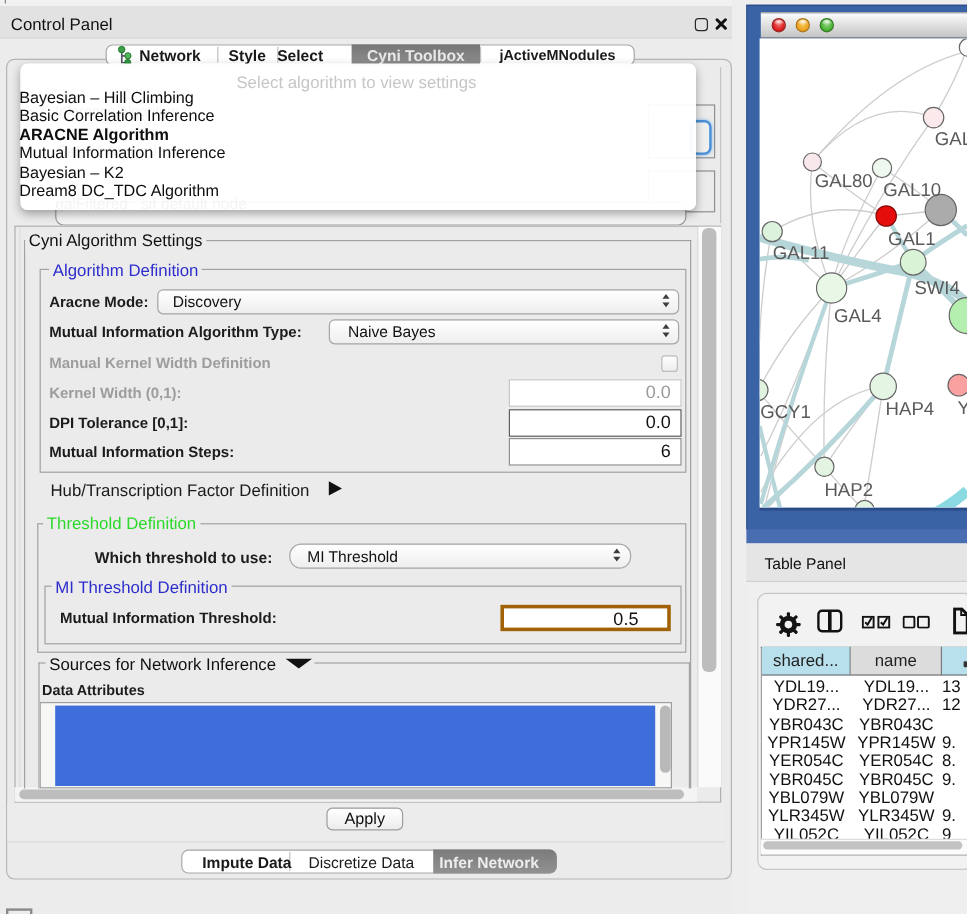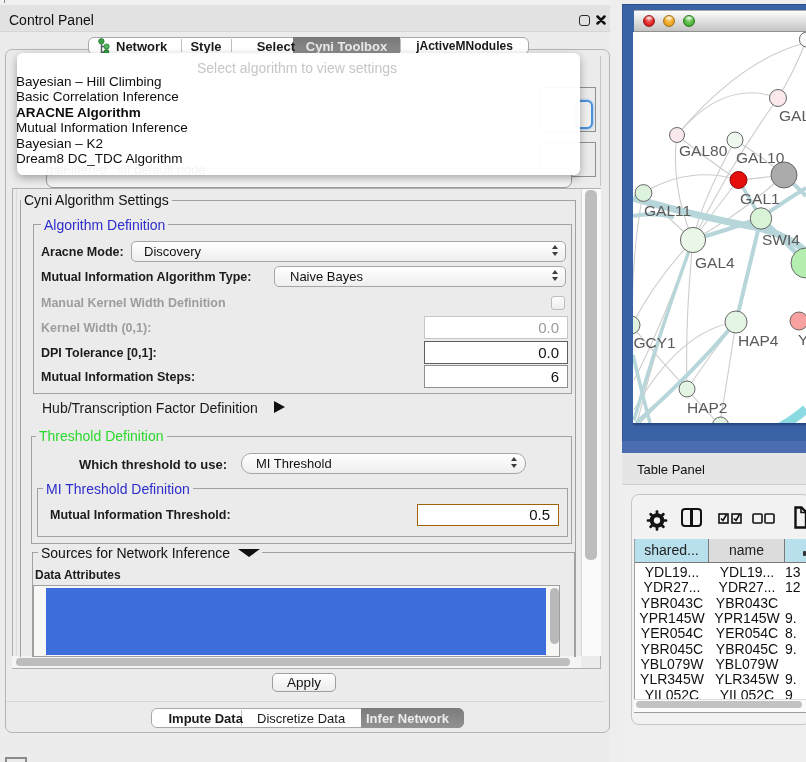--- a/index.html
+++ b/index.html
@@ -42,21 +42,21 @@
 <div class="abs" style="left:293px;top:37px;width:107px;height:17.5px;background:linear-gradient(#767676,#909090);"></div>
 <div class="abs" style="left:399.8px;top:39px;width:1px;height:13px;background:#c0c0c0;"></div>
 <svg class="abs" style="left:96px;top:36px;" width="14" height="18" viewBox="0 0 14 18">
   <path d="M5.5 7 L5.5 16.3 L8.2 16.3 M5.5 10.5 L8.2 10.5" stroke="#555a66" stroke-width="1.4" fill="none"></path>
   <circle cx="5.4" cy="5.3" r="2.7" fill="#3da048" stroke="#1c7a2a" stroke-width="0.8"></circle>
   <circle cx="10.6" cy="10.5" r="2.6" fill="#55b55f" stroke="#1c7a2a" stroke-width="0.8"></circle>
   <circle cx="10.4" cy="16" r="2.5" fill="#2f9440" stroke="#1c7a2a" stroke-width="0.8"></circle>
 </svg>
 <div class="abs" style="left:116px;top:39px;font-size:13px;font-weight:bold;color:#1a1a1a;">Network</div>
 <div class="abs" style="left:181px;top:39px;width:50px;text-align:center;font-size:13px;font-weight:bold;color:#1a1a1a;">Style</div>
-<div class="abs" style="left:231px;top:39px;width:64px;text-align:right;font-size:13px;font-weight:bold;color:#1a1a1a;">Select</div>
+<div class="abs" style="left:231px;top:39px;width:64px;text-align:left;font-size:13px;font-weight:bold;color:#1a1a1a;">Select</div>
 <div class="abs" style="left:293px;top:39px;width:107px;text-align:center;font-size:13px;font-weight:bold;color:#e9e9e9;">Cyni Toolbox</div>
 <div class="abs" style="left:400px;top:39px;width:129px;text-align:center;font-size:12px;font-weight:bold;color:#1a1a1a;">jActiveMNodules</div>
 
 <div class="abs" style="left:540px;top:87px;width:54px;height:43px;border:1px solid #8f8f8f;"></div>
 <div class="abs" style="left:575px;top:100px;width:14px;height:25px;border:2px solid #4a90d9;border-radius:6px;box-shadow:0 0 3px #7ab2e8;background:#f0f0f0;"></div>
 <div class="abs" style="left:540px;top:142px;width:54px;height:33px;border:1px solid #8f8f8f;"></div>
 <div class="abs" style="left:46px;top:168px;width:524px;height:18px;background:#f4f4f4;border:1px solid #9a9a9a;border-radius:7px;"></div>
 
 <div class="abs" style="left:17px;top:53px;width:563px;height:122px;background:rgba(255,255,255,0.96);border-radius:6px;box-shadow:0 3px 8px rgba(0,0,0,0.32);"></div>
 <div class="abs" style="left:24px;top:60px;width:546px;text-align:center;font-size:14px;color:#c6c6c6;">Select algorithm to view settings</div>
@@ -129,21 +129,21 @@
       <span style="position:absolute;left:14px;top:2px;">MI Threshold</span>
     </div>
 <div class="updn" style="left:511px;top:457px;">
       <div class="u"></div>
       <div class="d"></div>
     </div>
 
 <div class="gb" style="left:37px;top:488px;width:529px;height:47px;"></div>
 <div class="gt" style="left:43px;top:481px;color:#2d2dcc;font-size:14px;">MI Threshold Definition</div>
 <div class="lbl" style="left:50px;top:508px;">Mutual Information Threshold:</div>
-<div class="field" style="left:417px;top:504px;width:142px;height:22px;border:1px solid #a16207;box-sizing:border-box;line-height:20px;padding-right:8px;">0.5</div>
+<div class="field" style="left:417px;top:504px;width:142px;height:22px;border:3px solid #a16207;box-sizing:border-box;line-height:20px;padding-right:24px;">0.5</div>
 
 <div class="gb" style="left:32px;top:551.5px;width:541px;height:104.5px;border-bottom:none;"></div>
 <div class="gt" style="left:38px;top:544.5px;color:#111;font-size:14px;padding-right:32px;">Sources for Network Inference</div>
 <div class="abs" style="left:238px;top:548.5px;width:0;height:0;border-left:11px solid transparent;border-right:11px solid transparent;border-top:8px solid #111;"></div>
 <div class="lbl" style="left:35px;top:568px;font-size:12px;">Data Attributes</div>
 
 <div class="abs" style="left:33px;top:584.5px;width:527px;height:72px;background:#f7f7f6;border:1px solid #9e9e9e;box-sizing:border-box;"></div>
 <div class="abs" style="left:46px;top:587.5px;width:499.5px;height:67.5px;background:#3d6edc;"></div>
 <div class="thumb" style="left:550px;top:588px;width:9px;height:56px;background:#b9b9b9;"></div>
 

